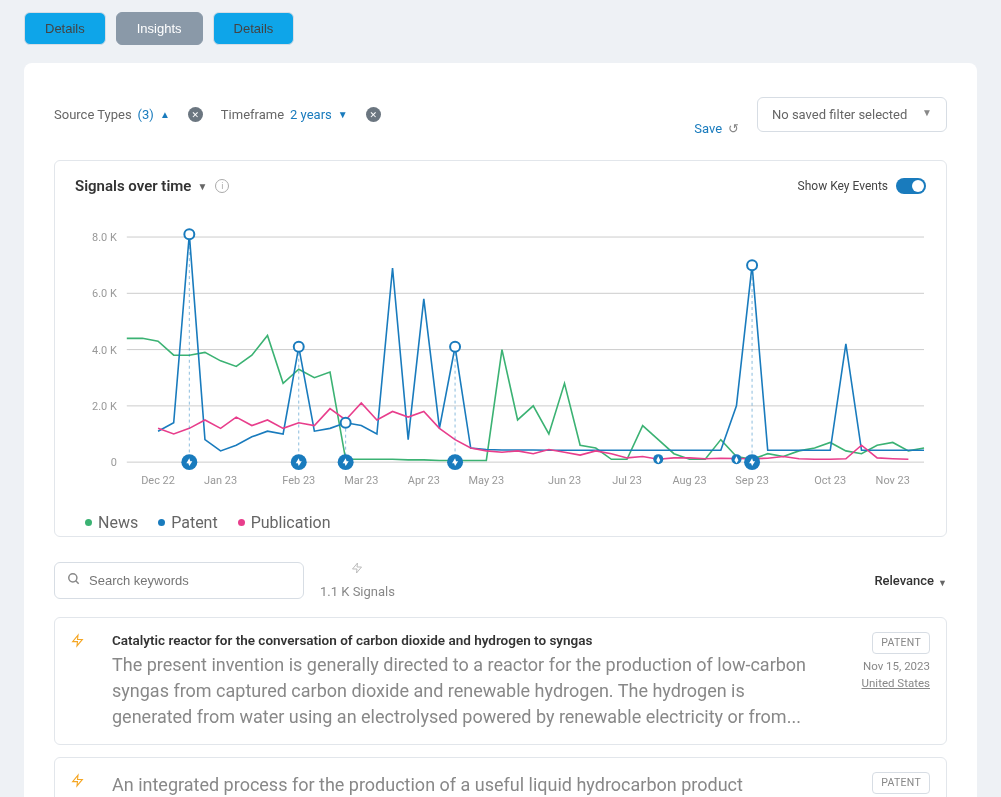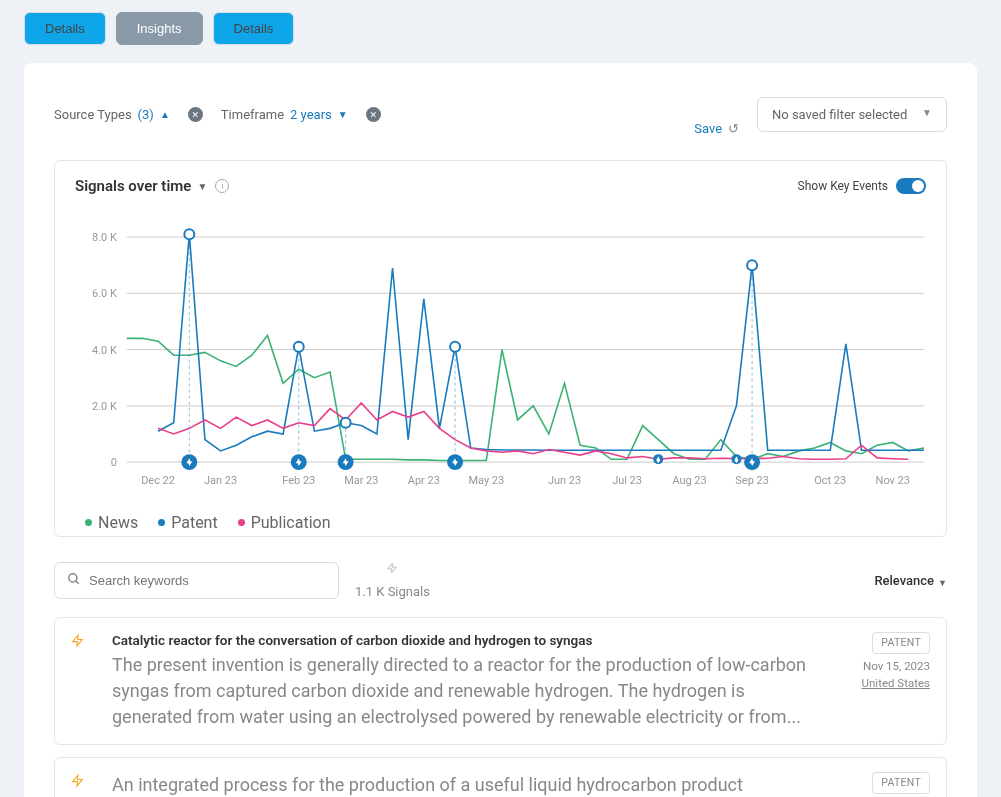--- a/index.html
+++ b/index.html
@@ -23,21 +23,21 @@
 .chart-title { font-size: 15px; font-weight: 600; color: #333; display: inline-flex; align-items: center; gap: 6px; cursor: pointer; }
 .info-icon { width: 14px; height: 14px; border: 1.4px solid #aaa; border-radius: 50%; display: inline-flex; align-items: center; justify-content: center; font-size: 9px; color: #aaa; margin-left: 8px; }
 .key-events { display: inline-flex; align-items: center; gap: 8px; font-size: 12px; color: #444; }
 .toggle { width: 30px; height: 16px; border-radius: 10px; background: #197bbd; position: relative; cursor: pointer; }
 .toggle::after { content: ''; width: 12px; height: 12px; border-radius: 50%; background: #fff; position: absolute; right: 2px; top: 2px; }
 .chart-body { padding: 10px 12px 18px; }
 .legend { display: flex; gap: 20px; padding: 0 30px 4px; font-size: 16px; color: #666; }
 .legend-item { display: inline-flex; align-items: center; gap: 6px; }
 .legend-dot { width: 7px; height: 7px; border-radius: 50%; }
 .search-row { display: flex; align-items: center; gap: 16px; margin-bottom: 18px; }
-.search-box { border: 1px solid #d7dde4; border-radius: 6px; padding: 9px 12px; display: flex; align-items: center; gap: 8px; width: 285px; color: #888; }
+.search-box { border: 1px solid #d7dde4; border-radius: 6px; padding: 9px 12px; display: flex; align-items: center; gap: 8px; width: 250px; color: #888; }
 .search-box input { border: none; outline: none; font-size: 13px; width: 100%; color: #333; }
 .signals-count { display: inline-flex; align-items: center; gap: 6px; color: #888; flex-direction: column; }
 .sort-dropdown { display: inline-flex; align-items: flex-end; gap: 4px; font-weight: 500; cursor: pointer; }
 .result-card { border: 1px solid #e2e6eb; border-radius: 6px; padding: 14px 16px; margin-bottom: 12px; display: flex; gap: 28px; }
 .result-icon { color: #f5a623; font-size: 14px; flex-shrink: 0; margin-top: 1px; }
 .result-main { flex: 1; }
 .result-title { font-size: 13.5px; font-weight: 600; color: #333; margin-bottom: 4px; }
 .result-desc { font-size: 18px; color: #888; line-height: 1.45; }
 .result-tags { display: flex; flex-wrap: wrap; gap: 8px; margin-top: 10px; }
 .tag { border: 1px solid #cde3f2; border-radius: 4px; padding: 4px 10px; font-size: 11.5px; color: #197bbd; cursor: pointer; }

